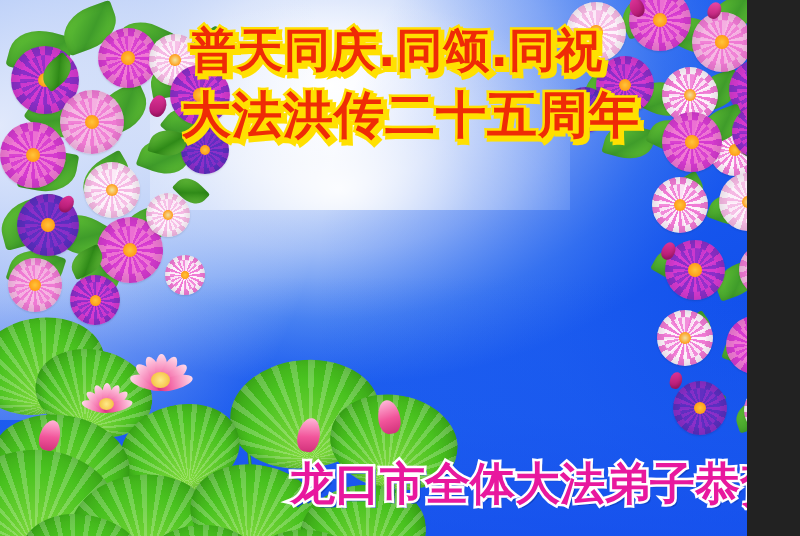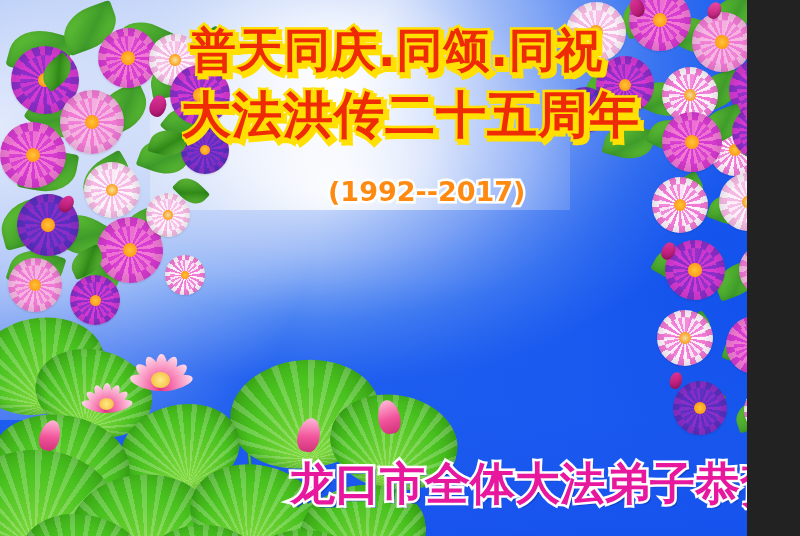--- a/index.html
+++ b/index.html
@@ -325,19 +325,18 @@
       <div style="position: absolute; left: 160px; top: 225px; width: 120px; height: 88px; border-radius: 50% 50% 48% 48%; background: repeating-conic-gradient(from 200deg at 50% 92%, rgba(255, 255, 255, 0.22) 0deg, rgba(255, 255, 255, 0.22) 4deg, rgba(255, 255, 255, 0) 4deg, rgba(255, 255, 255, 0) 11deg), radial-gradient(at 50% 95%, rgb(138, 222, 69) 0%, rgb(73, 194, 31) 58%, rgb(46, 140, 18) 100%); transform: rotate(-5deg); box-shadow: rgba(0, 70, 0, 0.25) 0px -4px 10px inset;"></div>
       <div style="position: absolute; left: 270px; top: 230px; width: 118px; height: 86px; border-radius: 50% 50% 48% 48%; background: repeating-conic-gradient(from 200deg at 50% 92%, rgba(255, 255, 255, 0.22) 0deg, rgba(255, 255, 255, 0.22) 4deg, rgba(255, 255, 255, 0) 4deg, rgba(255, 255, 255, 0) 11deg), radial-gradient(at 50% 95%, rgb(138, 222, 69) 0%, rgb(73, 194, 31) 58%, rgb(46, 140, 18) 100%); transform: rotate(9deg); box-shadow: rgba(0, 70, 0, 0.25) 0px -4px 10px inset;"></div>
     </div>
 
   <div class="txt title-shadow" style="left:193px;top:30px;font-size:46px;z-index:5;">普天同庆.同颂.同祝</div>
   <div class="txt title-l1" style="left:190px;top:27px;font-size:46px;z-index:6;">普天同庆.同颂.同祝</div>
 
   <div class="txt title-shadow" style="left:184px;top:93px;font-size:50px;z-index:5;">大法洪传二十五周年</div>
   <div class="txt title-l2" style="left:181px;top:90px;font-size:50px;z-index:6;">大法洪传二十五周年</div>
 
-  <div class="txt years" style="left:328px;top:178px;font-size:27px;z-index:6;">(1992--2017)</div>
 
 
   <div class="txt signer-shadow" style="left:293px;top:464px;font-size:45px;font-weight:bold;z-index:7;">龙口市全体大法弟子恭贺</div>
   <div class="txt signer" style="left:290px;top:461px;font-size:45px;z-index:8;">龙口市全体大法弟子恭贺</div>
 
 </div>
 
 </body></html>

